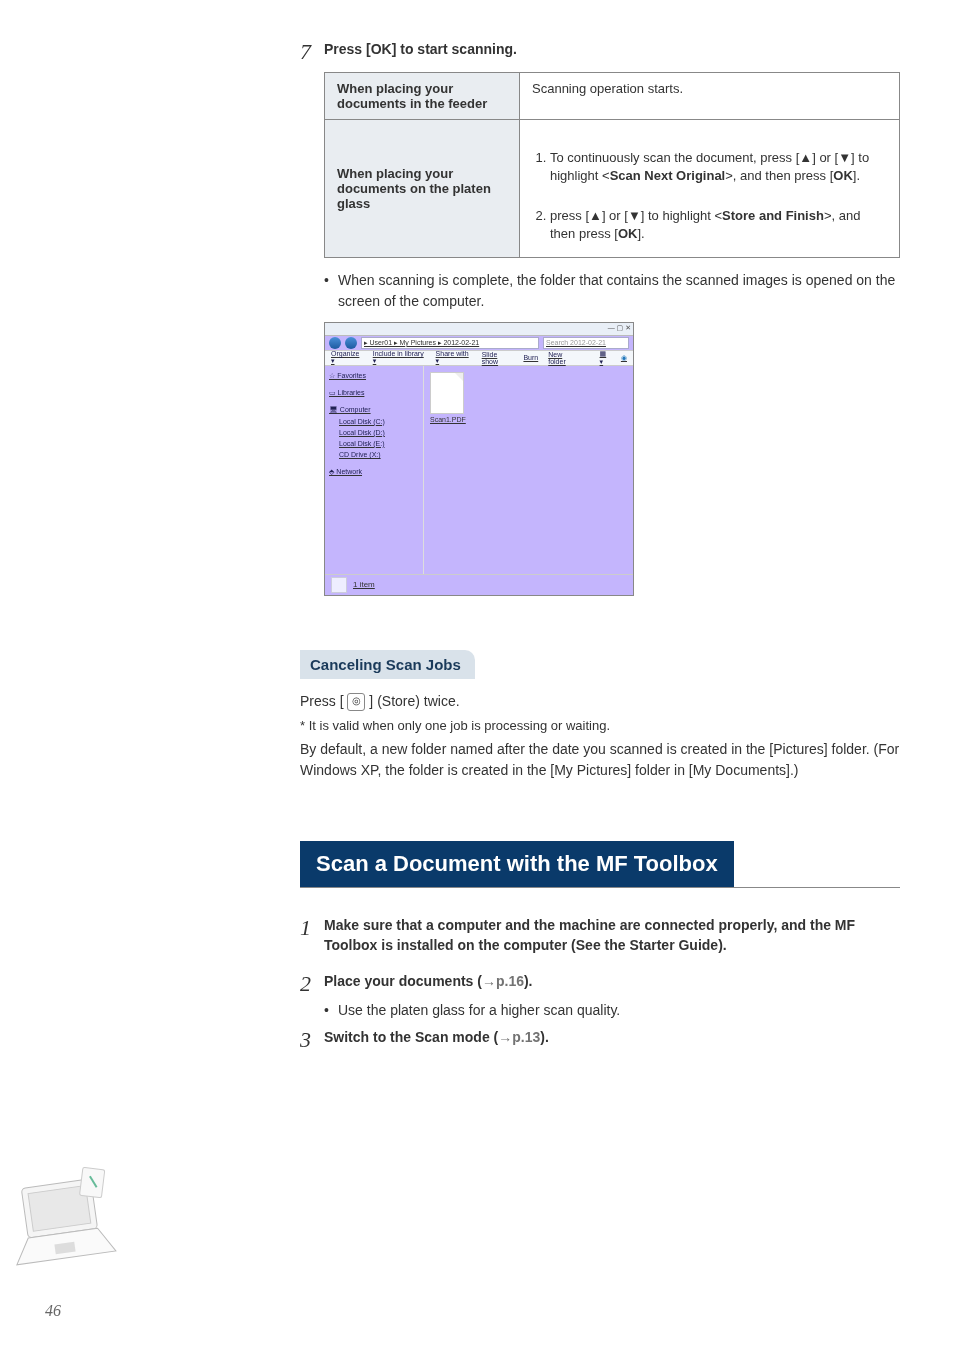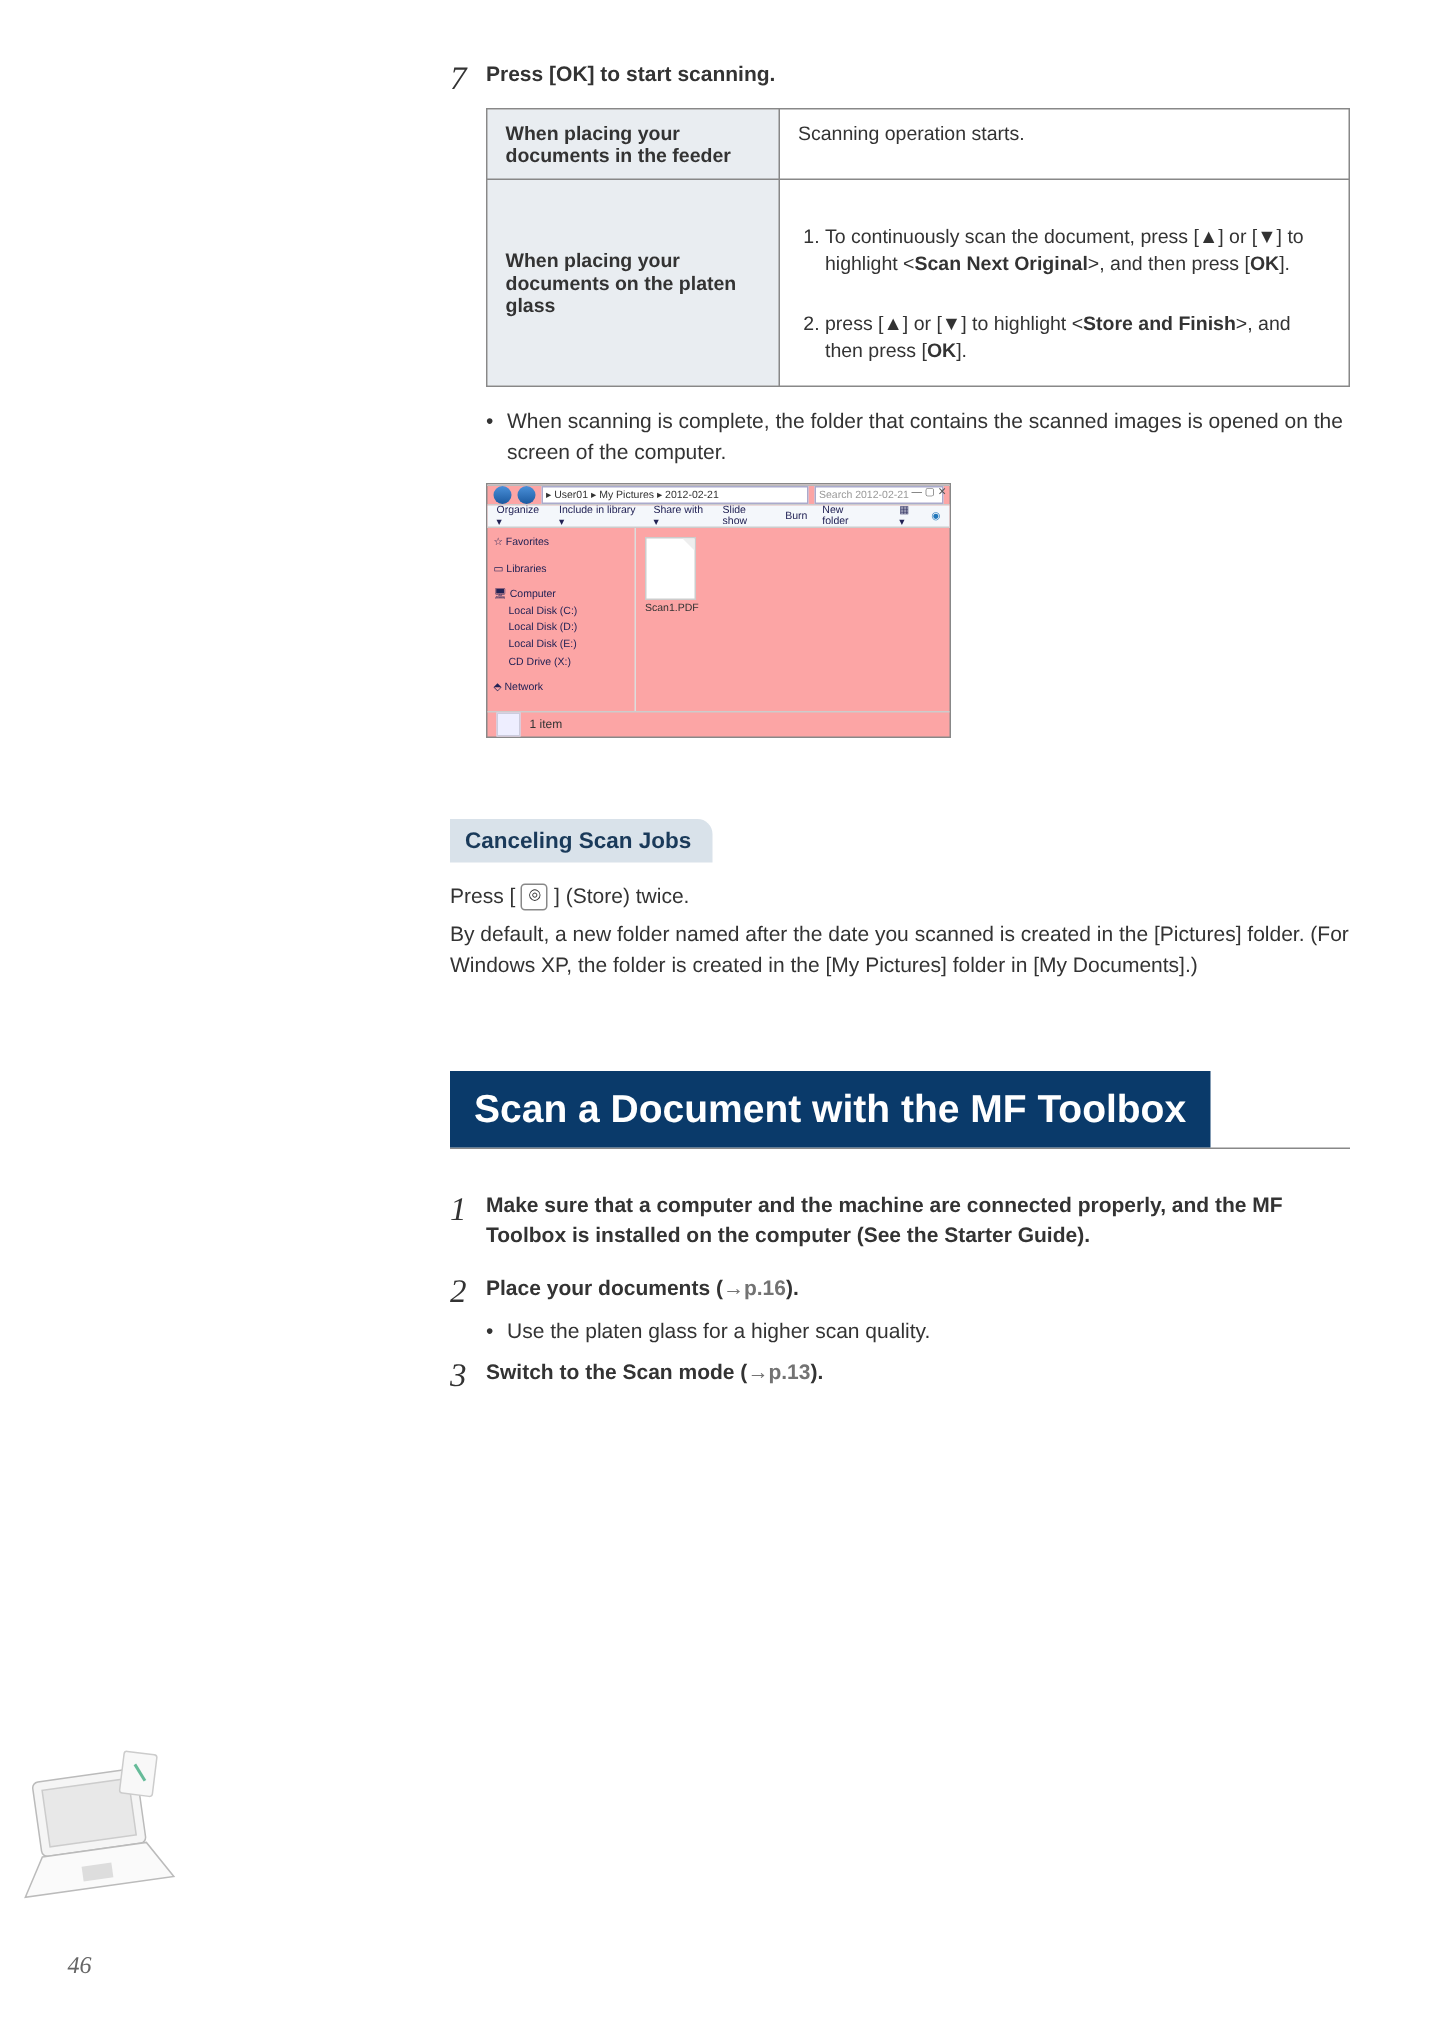--- a/index.html
+++ b/index.html
@@ -52,28 +52,28 @@
     width: 170px;
     font-size: 13px;
     vertical-align: middle;
   }
   .cell-ol { margin: 0; padding-left: 18px; }
   .cell-ol li { margin-bottom: 6px; line-height: 1.4; margin-top: 21px; }
   .bullet-row { display: flex; font-size: 14px; line-height: 1.5; margin: 6px 0 10px 24px; }
   .bullet-row .dot { flex: 0 0 14px; }
   .screenshot-wrap { margin: 8px 0 30px 24px; }
   .explorer {
-    width: 310px; height: 170px;
+    width: 310px; height: 274px;
     border: 1px solid #888;
-    background: #fca5a5;
+    background: #c4b5fd;
     font-size: 8px;
     color: #333;
     position: relative;
     box-sizing: border-box;
-    display: flex; flex-direction: column;
+    display: flex; flex-direction: column; text-decoration: underline;
   }
   .explorer .titlebar { height: 12px; background: #e9eff7; border-bottom: 1px solid #bbb; position: relative; }
   .explorer .winctl { position: absolute; right: 2px; top: 1px; font-size: 7px; color: #555; }
   .explorer .addrbar { height: 14px; display: flex; align-items: center; padding: 0 4px; gap: 4px; border-bottom: 1px solid #ccc; }
   .explorer .navbtn { width: 12px; height: 12px; border-radius: 50%; background: linear-gradient(#4a90d9,#1c5aa0); display:inline-block; }
   .explorer .addrbox { flex:1; border:1px solid #aac; height:10px; font-size:7px; padding:0 2px; display:flex; align-items:center; background:#fff; }
   .explorer .searchbox { width:80px; border:1px solid #aac; height:10px; font-size:7px; padding:0 2px; background:#fff; color:#999; display:flex; align-items:center; }
   .explorer .toolbar { height: 14px; background:#f4f7fb; border-bottom:1px solid #ccc; display:flex; align-items:center; padding:0 6px; gap:10px; font-size:7px; color:#225; }
   .explorer .toolbar .spacer { flex:1; }
   .explorer .body { flex:1; display:flex; }
@@ -101,21 +101,21 @@
   .stop-icon {
     display:inline-block; width:16px; height:16px; border:1px solid #888; border-radius:3px;
     vertical-align: middle; text-align:center; line-height:14px; font-size:10px;
   }
   .main-heading-wrap { margin: 60px 0 14px 0; border-bottom:1px solid #888; }
   .main-heading {
     background: #0a3a6a;
     color: #fff;
     display: inline-block;
     padding: 10px 16px;
-    font-size: 26px;
+    font-size: 22px;
     font-weight: bold;
   }
   .sub-bullet { display:flex; font-size:14px; margin-left:24px; margin-top:2px; }
   .sub-bullet .dot { flex:0 0 14px; }
   .page-num {
     position: absolute; left: 45px; bottom: 30px;
     font-style: italic; font-family: Georgia, serif; font-size: 16px; color: #666;
   }
   .corner-illus {
     position: absolute; left: 0; bottom: 60px; width: 150px; height: 150px;
@@ -213,20 +213,21 @@
           <span>1 item</span>
         </div>
       </div>
     </div>
 
     
     <div class="sub-heading">Canceling Scan Jobs</div>
     <div class="body-text">
       <span>Press [ </span><span class="stop-icon">◎</span><span> ] (Store) twice.</span>
     </div>
+    <div class="body-text footnote">*  It is valid when only one job is processing  or waiting.</div>
 
     
     <div class="body-text">By default, a new folder named after the date you scanned is created in the [Pictures] folder. (For Windows XP, the folder is created in the [My Pictures] folder in [My Documents].)</div>
 
     
     <div class="main-heading-wrap">
       <div class="main-heading">Scan a Document with the MF Toolbox</div>
     </div>
 
     <div style="height:14px;"></div>

